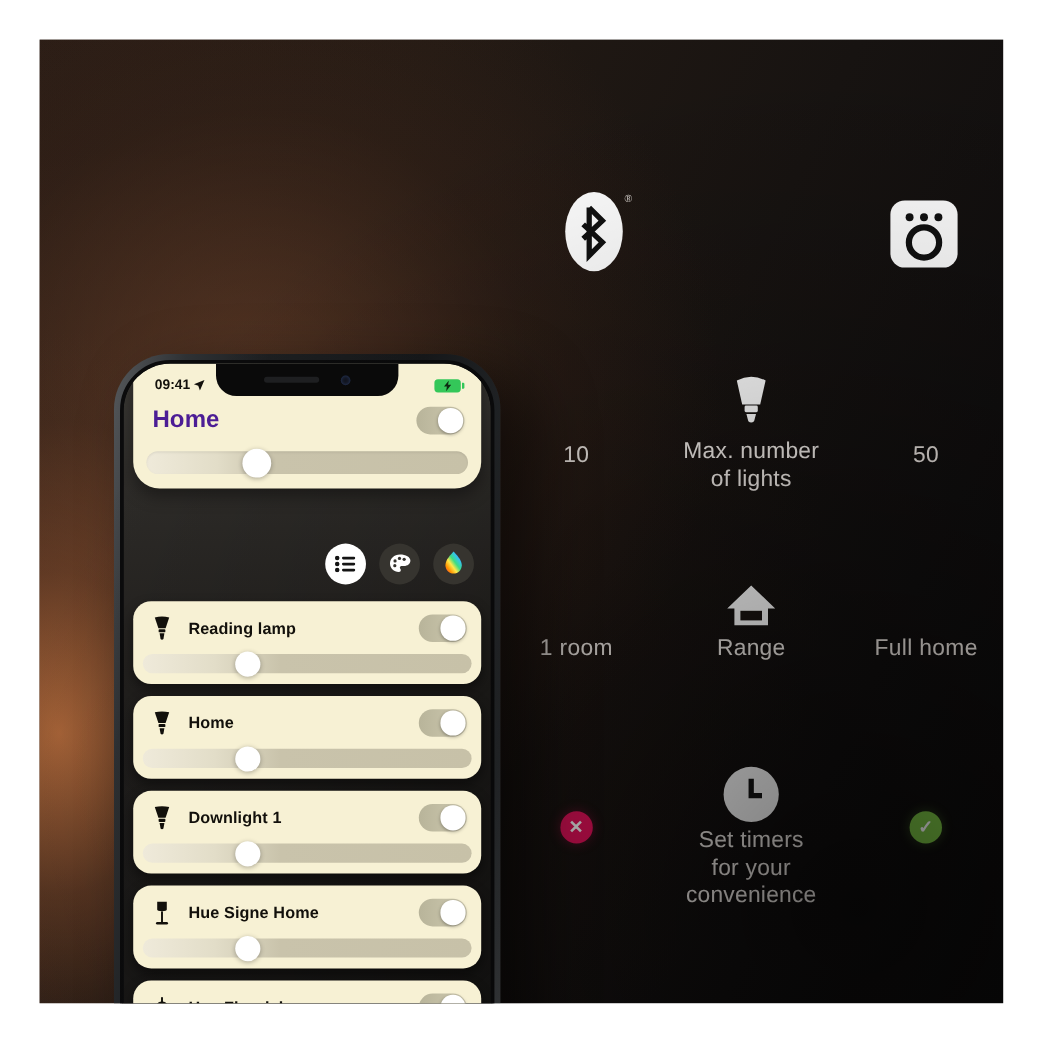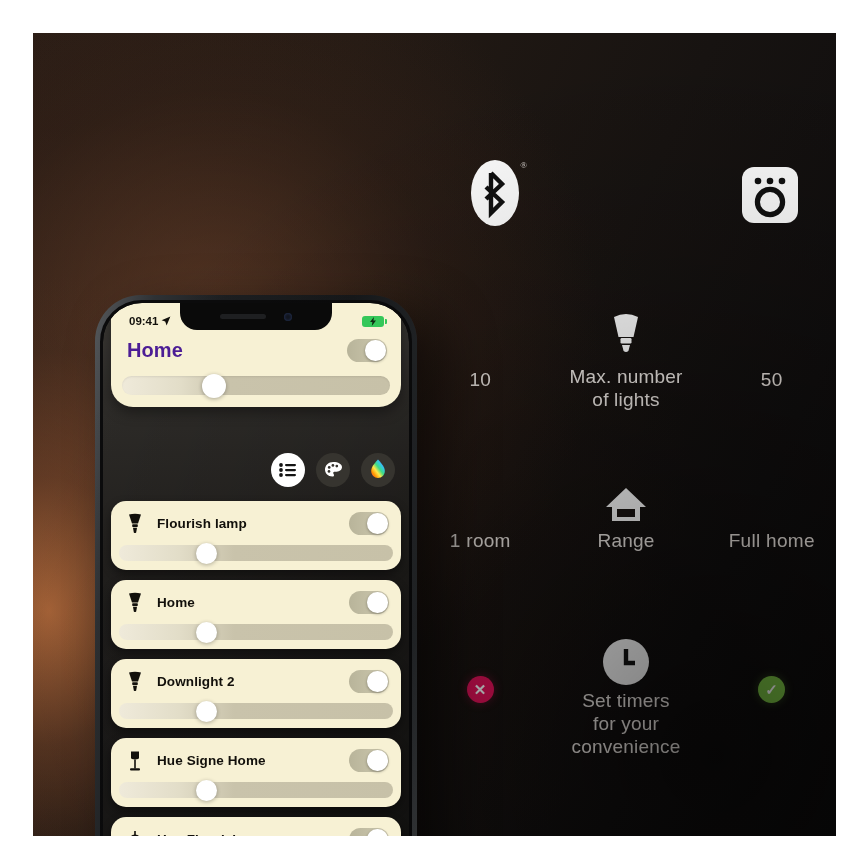--- a/index.html
+++ b/index.html
@@ -369,21 +369,21 @@
 
             <div class="light-card">
               <div class="lc-head">
                 <span class="lc-icon">
                   <svg width="16" height="22" viewBox="0 0 16 22">
                     <path d="M2 1.5 q6 -1.3 12 0 l-3 9 h-6 Z" fill="#12100b"></path>
                     <rect x="5.2" y="11.3" width="5.6" height="2.6" rx=".7" fill="#12100b"></rect>
                     <path d="M6 14.8 h4 l-.8 4.6 q-1.2 1.3 -2.4 0 Z" fill="#12100b"></path>
                   </svg>
                 </span>
-                <span class="lc-name">Flourish lamp</span>
+                <span class="lc-name">Reading lamp</span>
                 <span class="toggle">
                     <span class="knob"></span>
                   </span>
               </div>
               <div class="lc-slider">
                 <div class="sknob" style="left:28%;"></div>
               </div>
             </div>
 
             <div class="light-card">
@@ -407,21 +407,21 @@
 
             <div class="light-card">
               <div class="lc-head">
                 <span class="lc-icon">
                   <svg width="16" height="22" viewBox="0 0 16 22">
                     <path d="M2 1.5 q6 -1.3 12 0 l-3 9 h-6 Z" fill="#12100b"></path>
                     <rect x="5.2" y="11.3" width="5.6" height="2.6" rx=".7" fill="#12100b"></rect>
                     <path d="M6 14.8 h4 l-.8 4.6 q-1.2 1.3 -2.4 0 Z" fill="#12100b"></path>
                   </svg>
                 </span>
-                <span class="lc-name">Downlight 2</span>
+                <span class="lc-name">Downlight 1</span>
                 <span class="toggle">
                     <span class="knob"></span>
                   </span>
               </div>
               <div class="lc-slider">
                 <div class="sknob" style="left:28%;"></div>
               </div>
             </div>
 
             <div class="light-card">

